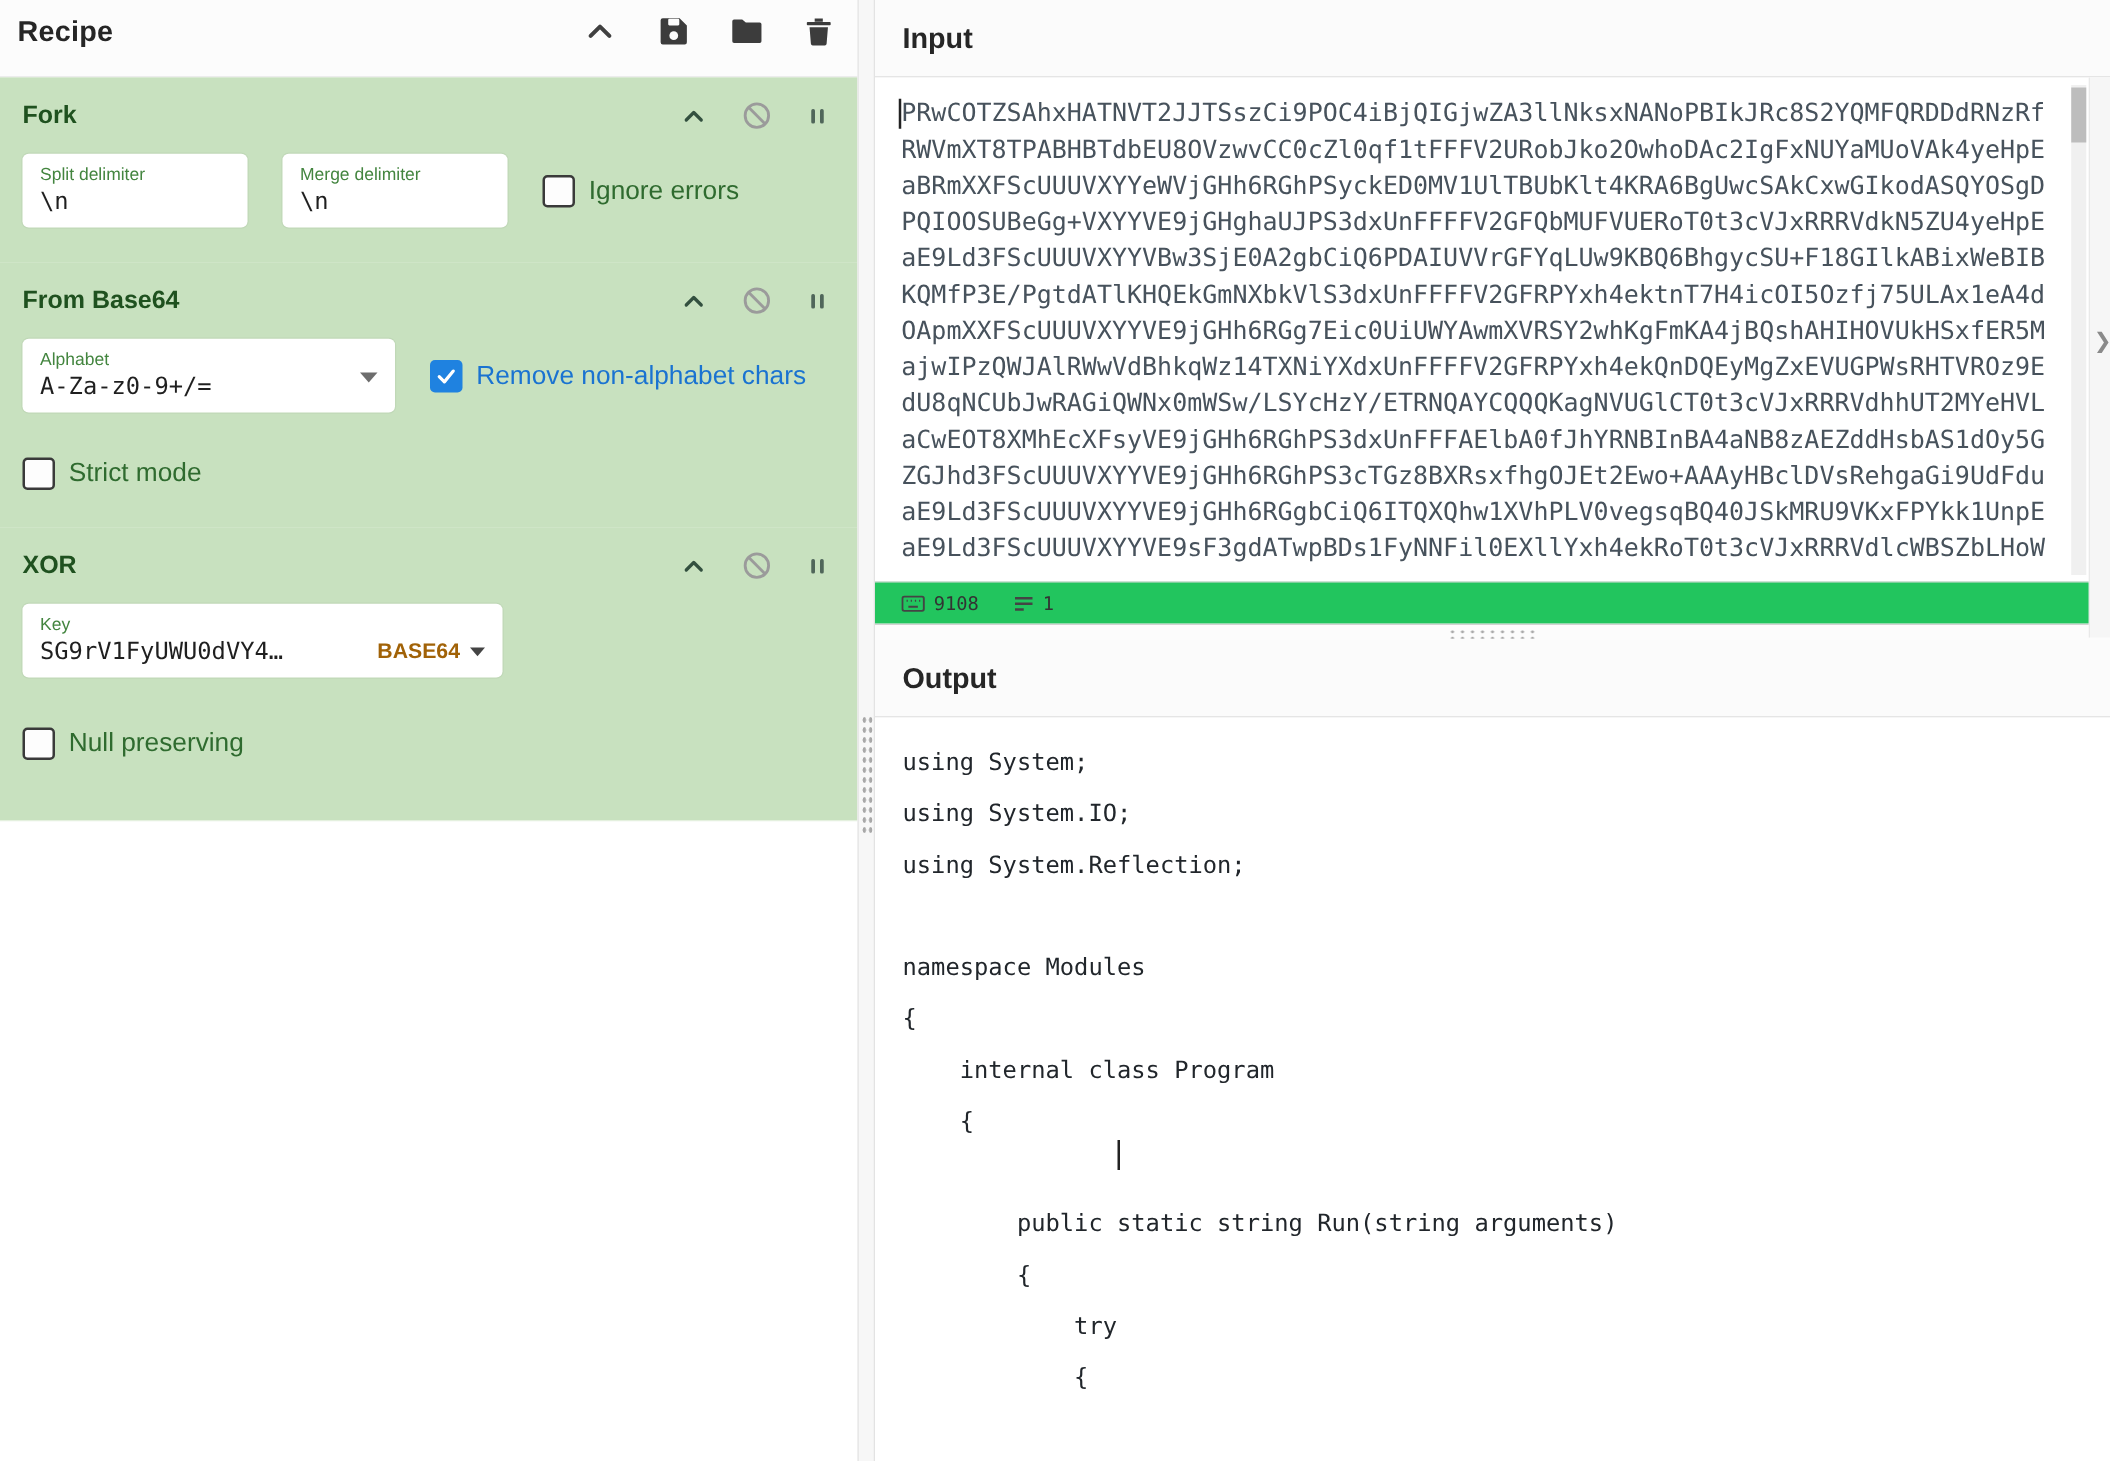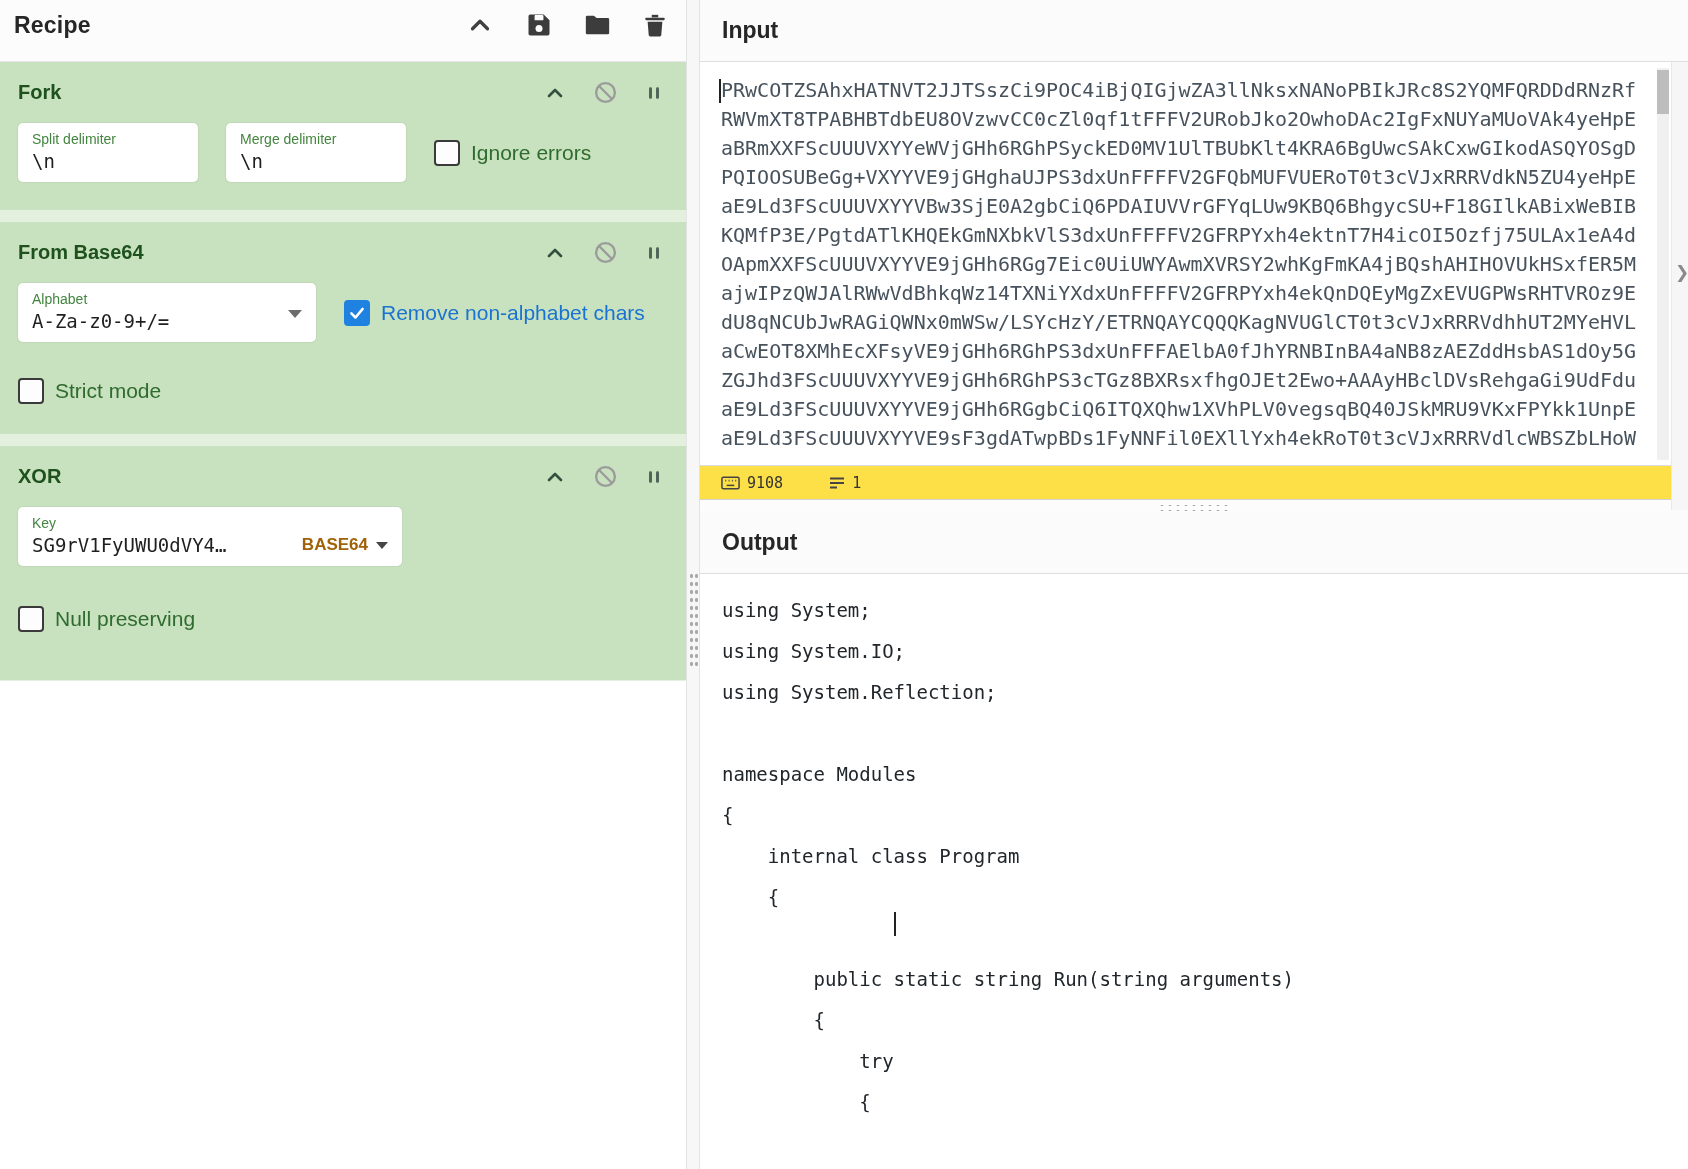--- a/index.html
+++ b/index.html
@@ -10,21 +10,21 @@
   
   .recipe-col { width:686px; flex:0 0 686px; display:flex; flex-direction:column; background:#fff; }
   .recipe-header { height:62px; display:flex; align-items:center; padding:0 18px 11px 14px;
                    background:#fcfcfc; border-bottom:1px solid #e6e6e6; }
   .recipe-title { font-size:23px; font-weight:bold; color:#262626; letter-spacing:.2px; }
   .recipe-header .spacer { flex:1; }
   .hdr-icons { display:flex; align-items:center; gap:30px; }
   .hdr-icons svg { display:block; }
 
   .rec-list { background:#e4f0de; }
-  .op { background:#c8e1bf; margin-bottom:12px; }
+  .op { background:#c8e1bf; }
   .op:last-child { margin-bottom:1px; }
   .op-head { display:flex; align-items:center; padding:18px 22px 6px 18px; }
   .op-title { font-size:20px; font-weight:bold; color:#1f511f; }
   .op-head .spacer { flex:1; }
   .op-icons { display:flex; align-items:center; gap:26px; }
 
   .op-args { display:flex; align-items:center; gap:28px; padding:12px 20px 10px 18px; }
   .arg-card { background:#fff; border-radius:5px; padding:8px 14px 10px 14px;
               box-shadow:0 0 0 1px rgba(0,0,0,0.04); position:relative; }
   .arg-label { font-size:14px; color:#43853f; margin-bottom:3px; }
@@ -71,22 +71,22 @@
   .text-caret { position:absolute; width:2px; background:#222; }
   .caret-input { left:19px; top:17px; height:24px; }
 
   .scroll-track { position:absolute; right:19px; top:6px; width:12px; height:392px; background:#f0f0f0; }
   .scroll-thumb { width:12px; height:44px; margin-top:2px; background:#bdbdbd; }
 
   .edge-strip { position:absolute; right:0; top:62px; width:17px; height:448px;
                 background:#f6f6f6; border-left:1px solid #e9e9e9; }
   .edge-chevron { position:absolute; top:200px; left:3px; color:#8a8a8a; font-size:17px; }
 
-  .input-status { height:34px; display:flex; align-items:center; gap:46px; padding-left:21px;
-                  border-top:1px solid #dcdcdc; background:#fde047; }
+  .input-status { height:34px; display:flex; align-items:center; gap:28px; padding-left:21px;
+                  border-top:1px solid #dcdcdc; background:#22c55e; }
   .status-item { display:flex; align-items:center; gap:7px; font-size:15px; color:#333;
                  font-family:"DejaVu Sans Mono", monospace; }
 
   .h-splitter { height:13px; background:#fcfcfc; border-top:1px solid #d2d2d2; position:relative; }
   .h-handle { position:absolute; left:50%; top:3px; margin-left:-36px; width:72px; height:8px;
               background-image:radial-gradient(#a8a8a8 1.2px, transparent 1.6px);
               background-size:8px 5px; }
 
   .output-body { position:relative; flex:1; background:#fff; overflow:hidden; }
   .output-text { font-size:19px; line-height:41px; color:#21262b; padding:16px 20px 0 22px; }

